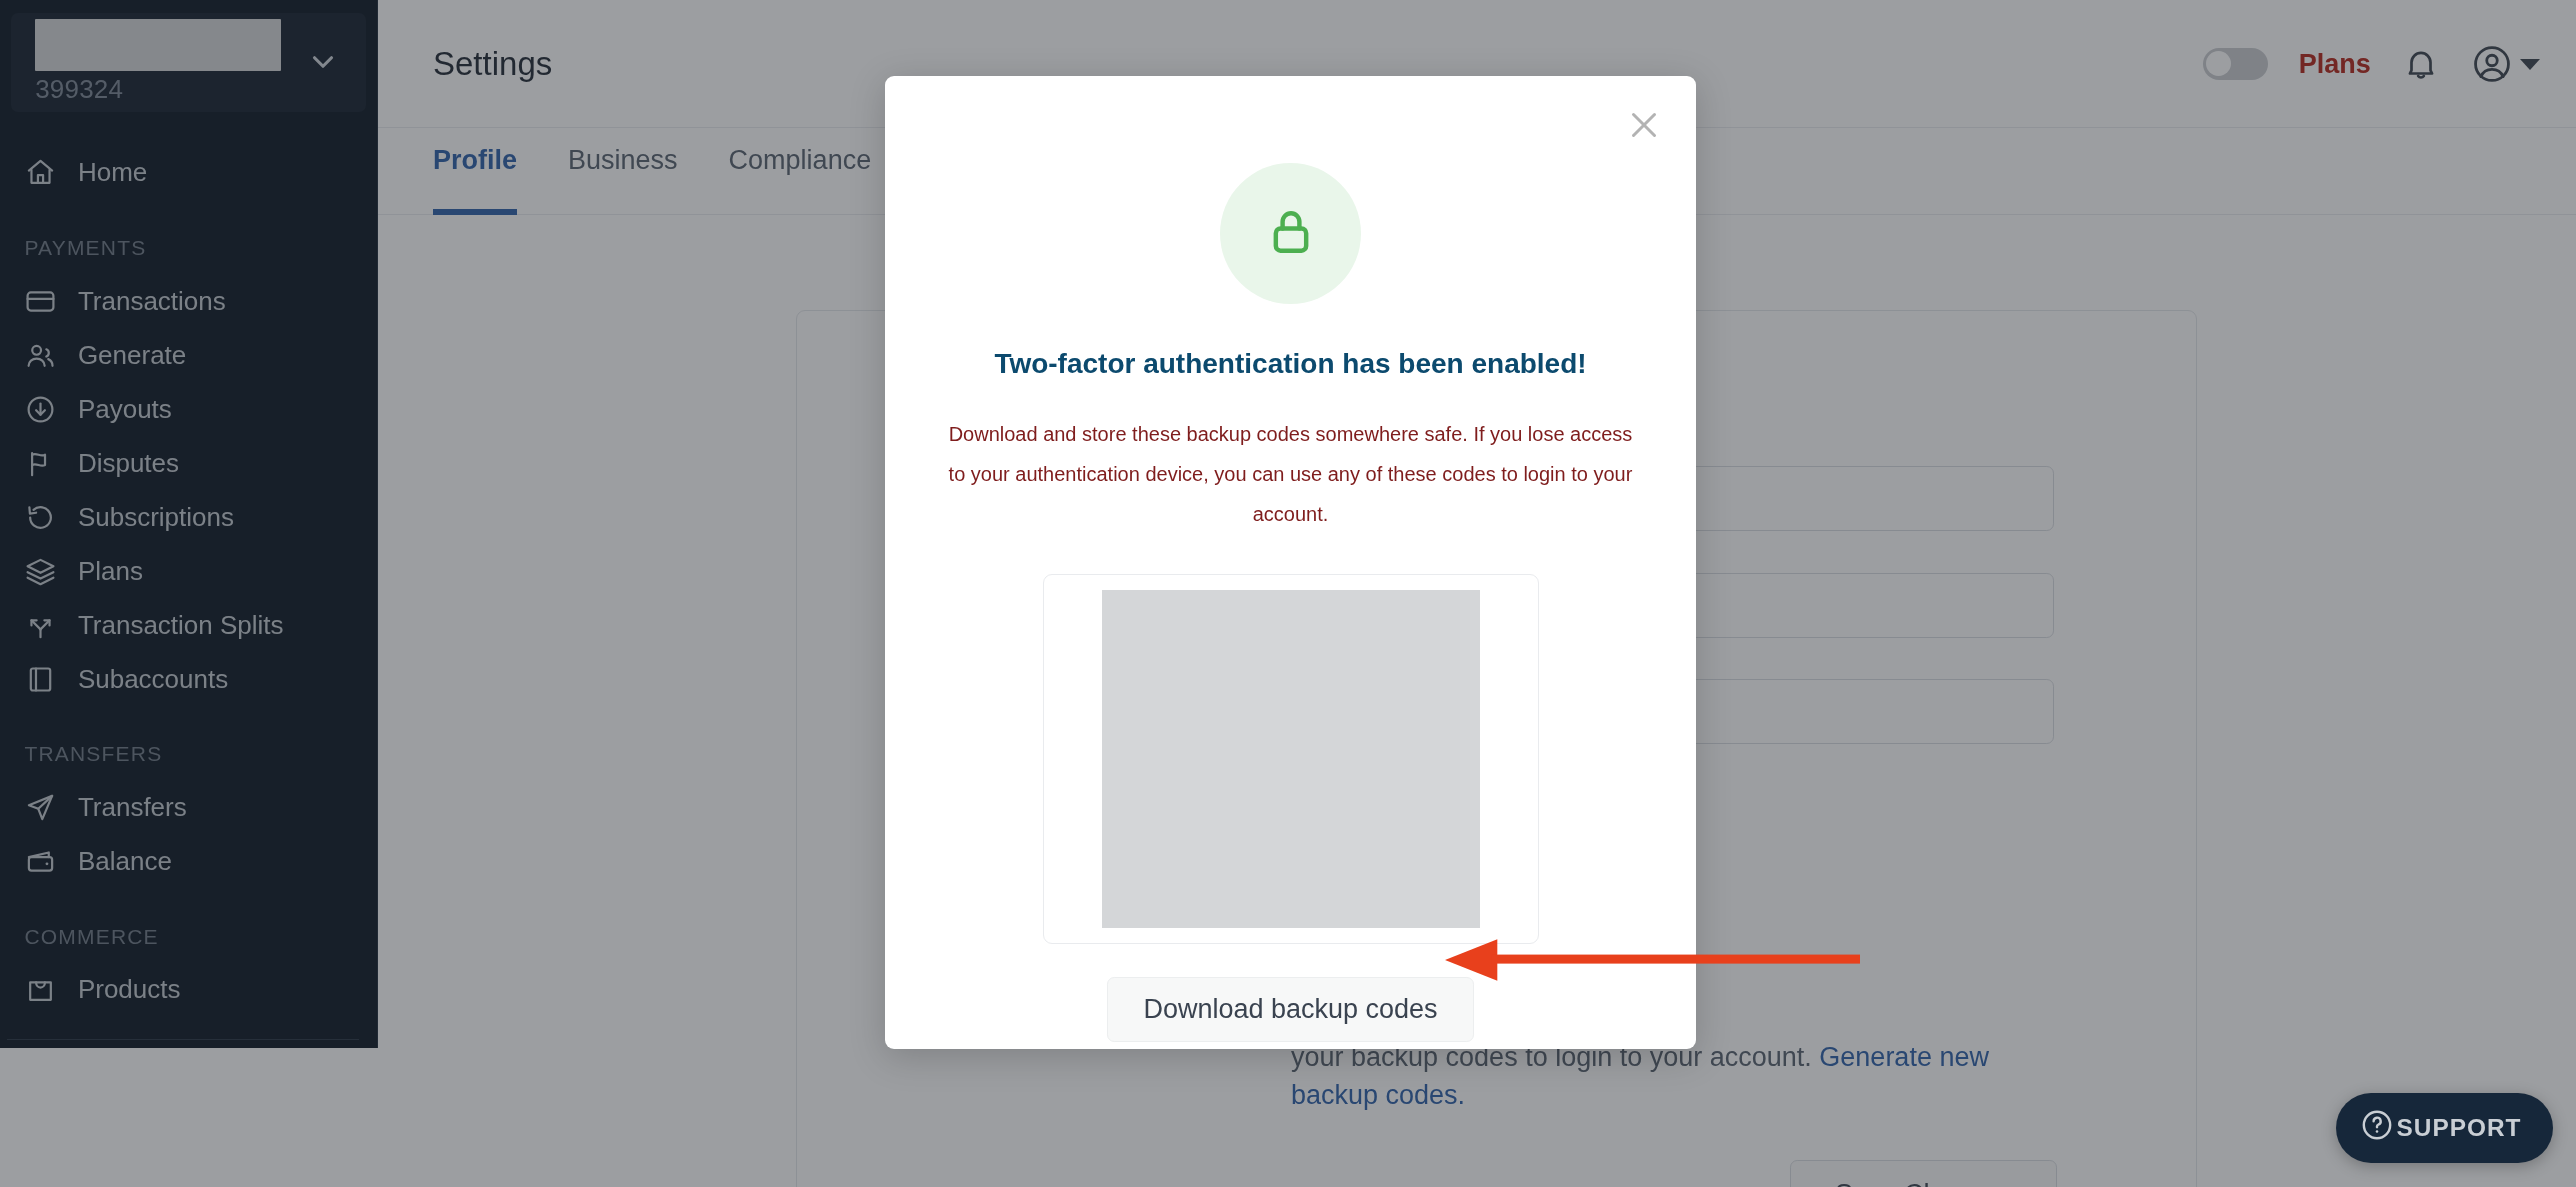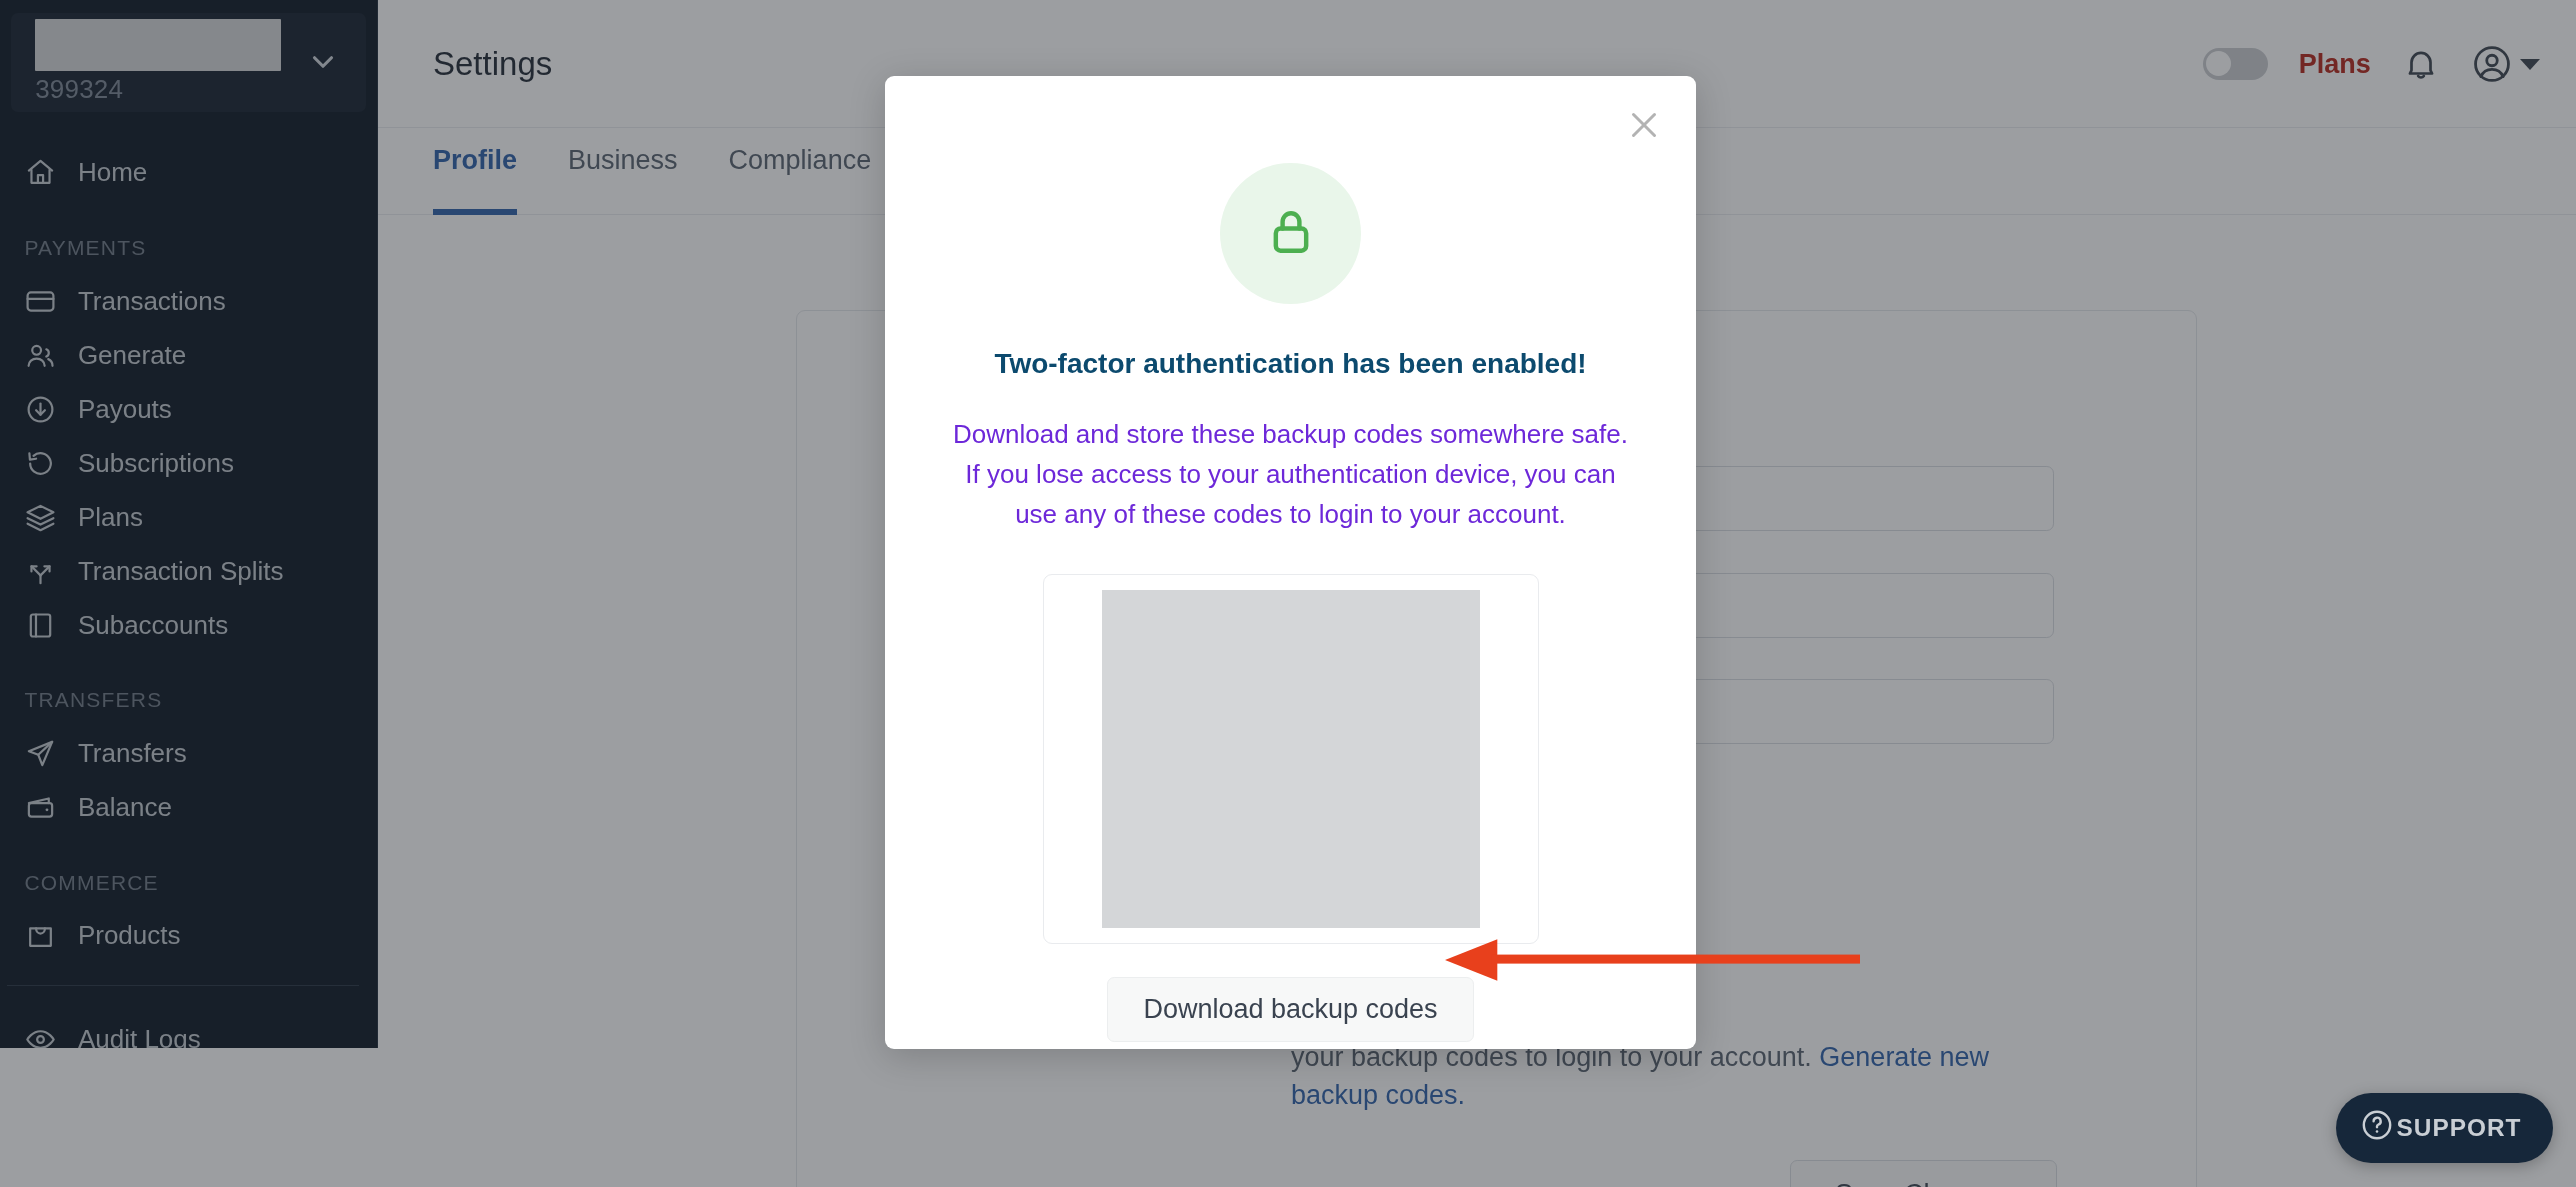--- a/index.html
+++ b/index.html
@@ -204,23 +204,23 @@
     margin-top: 44px;
     text-align: center;
     font-size: 28px;
     font-weight: 700;
     color: #0c4a6e;
   }
   .modal-desc {
     margin: 34px auto 0 auto;
     width: 695px;
     text-align: center;
-    font-size: 26px;
+    font-size: 20px;
     line-height: 40px;
-    color: #6d28d9;
+    color: #7f1d1d;
   }
   .codes-box {
     margin: 40px auto 0 auto;
     width: 496px; height: 200px;
     border: 0.9px solid #e9ebee;
     border-radius: 9px;
     display: flex; align-items: center; justify-content: center;
   }
   .codes-redacted {
     width: 378px; height: 338px;
@@ -325,20 +325,29 @@
         <span class="ic">
           <svg width="31" height="31" viewBox="0 0 24 24" fill="none" stroke="currentColor" stroke-width="1.7" stroke-linecap="round" stroke-linejoin="round">
               <circle cx="12" cy="12" r="9.2"></circle>
               <line x1="12" y1="7.4" x2="12" y2="16"></line>
               <polyline points="8.6 12.6 12 16 15.4 12.6"></polyline>
             </svg>
         </span>
         <span>Payouts</span>
       </div>
 
+      <div class="nav-item">
+        <span class="ic">
+          <svg width="31" height="31" viewBox="0 0 24 24" fill="none" stroke="currentColor" stroke-width="1.7" stroke-linecap="round" stroke-linejoin="round">
+              <path d="M5.5 21V4"></path>
+              <path d="M5.5 5.2c3.5-2 6.5 2 10 0v8c-3.5 2-6.5-2-10 0"></path>
+            </svg>
+        </span>
+        <span>Disputes</span>
+      </div>
 
       <div class="nav-item">
         <span class="ic">
           <svg width="31" height="31" viewBox="0 0 24 24" fill="none" stroke="currentColor" stroke-width="1.7" stroke-linecap="round" stroke-linejoin="round">
               <path d="M4 12a8 8 0 1 0 2.6-5.9"></path>
               <polyline points="3.4 4.2 3.8 9 8.6 8.3"></polyline>
             </svg>
         </span>
         <span>Subscriptions</span>
       </div>

